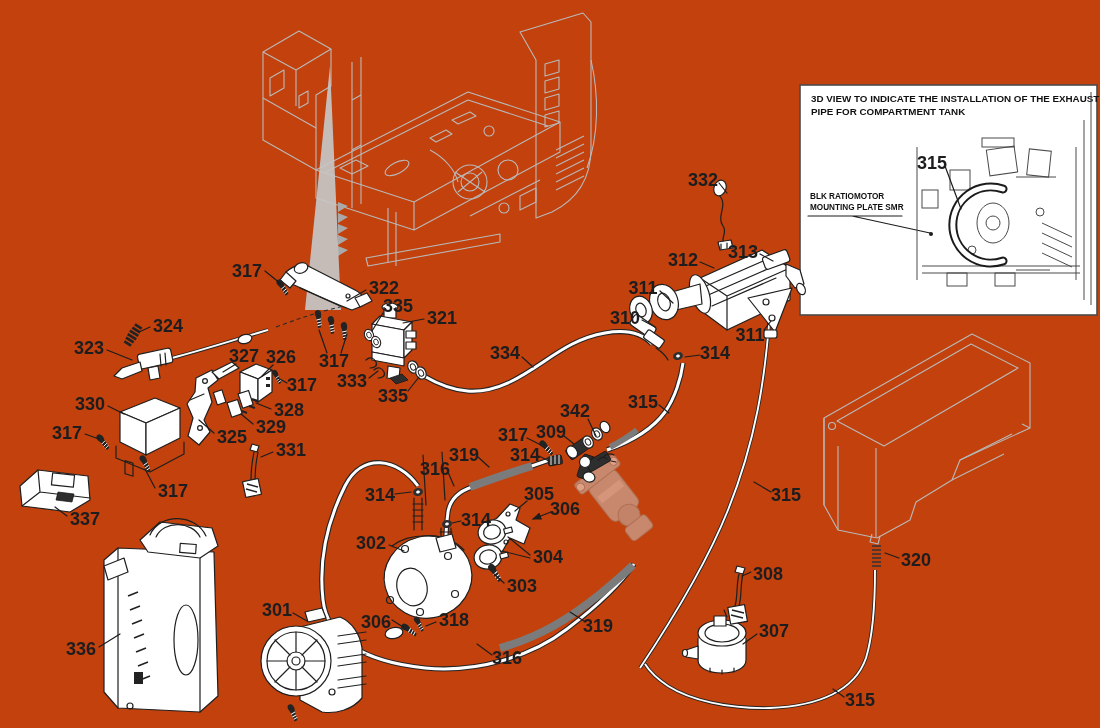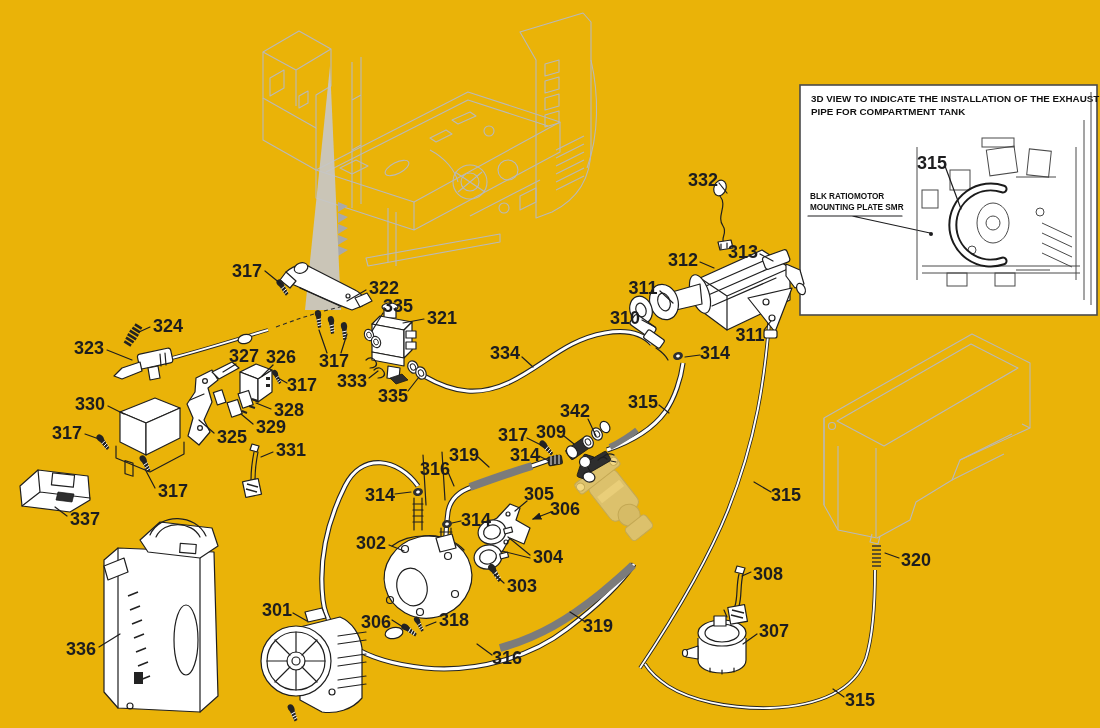--- a/index.html
+++ b/index.html
@@ -1,16 +1,16 @@
 <!DOCTYPE html>
 <html><head>
 <meta charset="utf-8">
 <style>
   html,body{margin:0;padding:0;background:#ffffff;}
-  .stage{position:relative;width:1100px;height:728px;background:#eab308;overflow:hidden;
+  .stage{position:relative;width:1100px;height:728px;background:#c2410c;overflow:hidden;
          font-family:"Liberation Sans",sans-serif;}
   svg{display:block;}
   
   .ln  {fill:none;stroke:#1f1f1f;stroke-width:1.2;stroke-linejoin:round;stroke-linecap:round;}
   .lnw {fill:#ffffff;stroke:#1f1f1f;stroke-width:1.2;stroke-linejoin:round;}
   .dk  {fill:#2e2e2e;stroke:#111;stroke-width:.7;}
   .gh  {fill:none;stroke:#b9b9b9;stroke-width:1.1;stroke-linejoin:round;}
   .ghf {fill:#a9a9a9;stroke:none;}
   .ins {fill:none;stroke:#4a4a4a;stroke-width:1;}
   .tubo{fill:none;stroke:#232323;stroke-width:5.2;}

